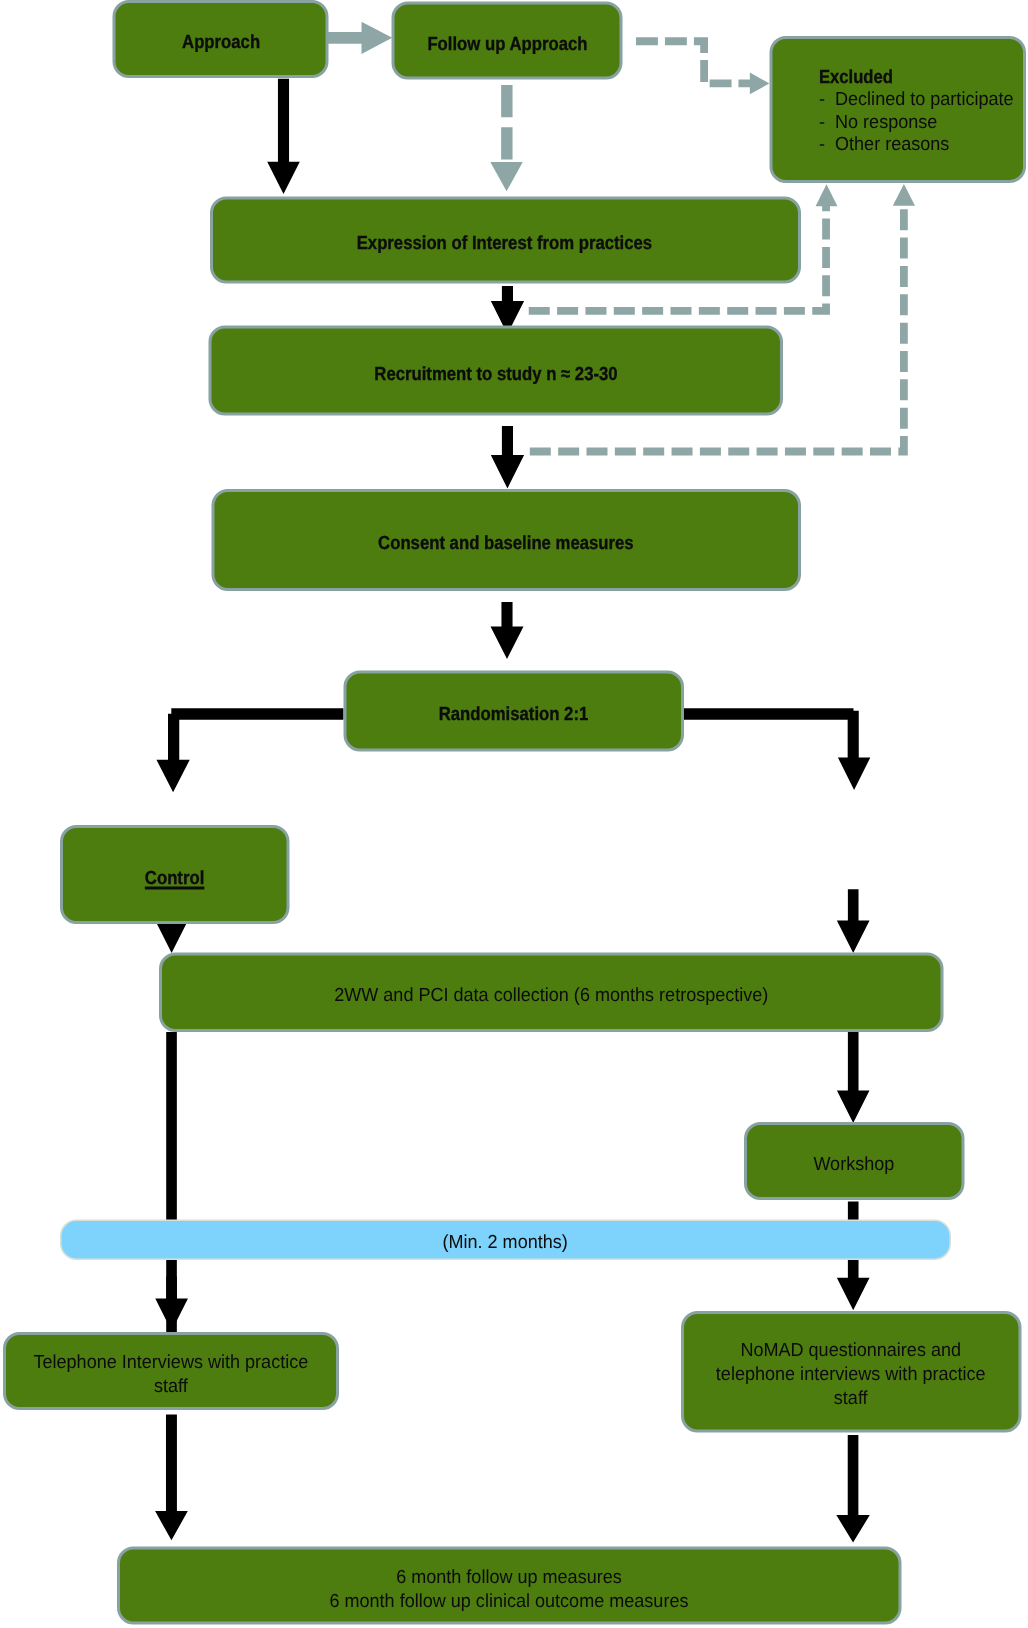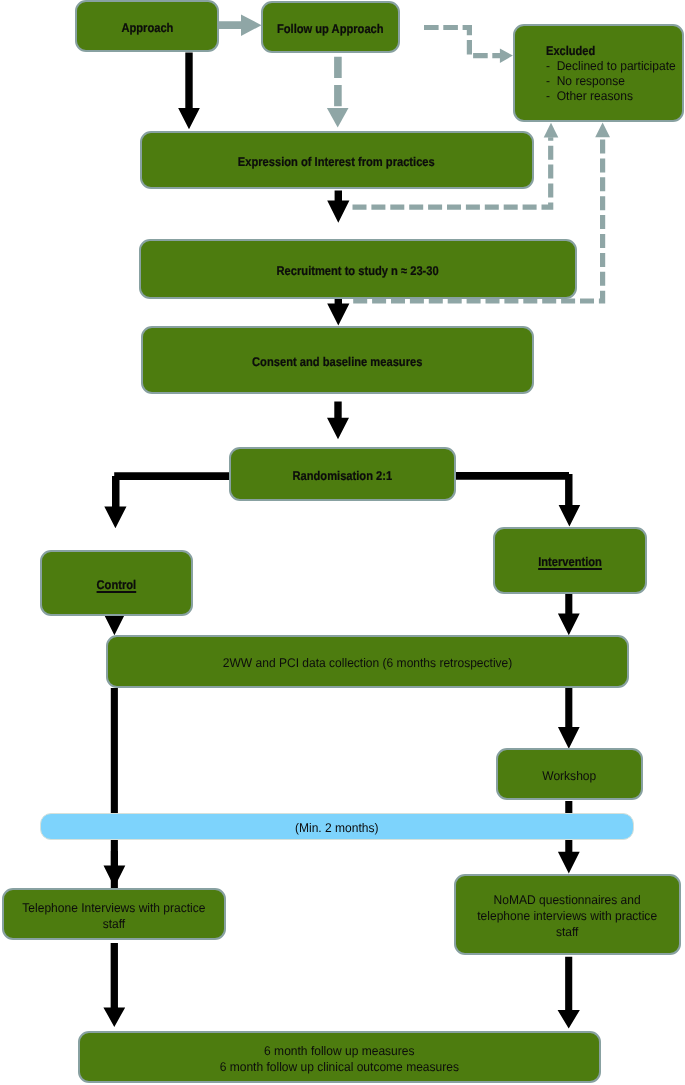--- a/index.html
+++ b/index.html
@@ -59,56 +59,53 @@
         <path d="M565.25 801 L572.3499999999999 801 L572.3499999999999 851.8 L579.6999999999999 851.8 L568.8 873.5 L557.9 851.8 L565.25 851.8 Z"></path>
         <path d="M110.64999999999999 943 L117.95 943 L117.95 1007.4000000000001 L125.2 1007.4000000000001 L114.3 1026.9 L103.39999999999999 1007.4000000000001 L110.64999999999999 1007.4000000000001 Z"></path>
         <path d="M565.1500000000001 956.7 L572.25 956.7 L572.25 1010.0000000000001 L579.85 1010.0000000000001 L568.7 1028.4 L557.5500000000001 1010.0000000000001 L565.1500000000001 1010.0000000000001 Z"></path>
       </g>
 </svg>
 
 <div class="node b" style="left:74.7px;top:0.3px;width:144.5px;height:52px;">
   <span class="txt">Approach</span>
 </div>
 
-<div class="node b" style="left:260.8px;top:1.2px;width:139px;height:51.9px;">
+<div class="node b" style="left:260.8px;top:1.2px;width:154px;height:51.9px;">
   <span class="txt">Follow up Approach</span>
 </div>
 
 <div class="node exc" style="left:513.3px;top:24.1px;width:170.3px;height:98.3px;">
   <div>
     <span class="ttl">Excluded</span>
     <span class="li">-  Declined to participate</span>
     <span class="li">-  No response</span>
     <span class="li">-  Other reasons</span>
   </div>
 </div>
 
 <div class="node b" style="left:139.5px;top:131px;width:394px;height:58px;">
   <span class="txt">Expression of Interest from practices</span>
 </div>
 
-<div class="node b" style="left:139px;top:239px;width:438px;height:60px;">
+<div class="node b" style="left:139px;top:217px;width:383px;height:60px;">
   <span class="txt">Recruitment to study n ≈ 23-30</span>
 </div>
 
 <div class="node b" style="left:140.5px;top:326px;width:393px;height:68px;align-items:center;">
   <span class="txt">Consent and baseline measures</span>
 </div>
 
 <div class="node b" style="left:229px;top:447.1px;width:226.8px;height:53.5px;">
   <span class="txt">Randomisation 2:1</span>
 </div>
 
 <div class="node b" style="left:39.6px;top:550px;width:153px;height:65.8px;">
   <span class="txt u">Control</span>
 </div>
 
-<div class="node b" style="left:492.9px;top:526.6px;width:154.5px;height:67.9px;">
-  <span class="txt u">Intervention</span>
-</div>
 
 <div class="node" style="left:76.8px;top:635.1px;width:523.6px;height:53.3px;margin-left:29px;">
   <span class="txt">2WW and PCI data collection (6 months retrospective)</span>
 </div>
 
 <div class="node" style="left:496.2px;top:748px;width:146.8px;height:51.6px;">
   <span class="txt">Workshop</span>
 </div>
 
 <div class="node" style="left:1.7px;top:887.9px;width:224.8px;height:52.4px;">

